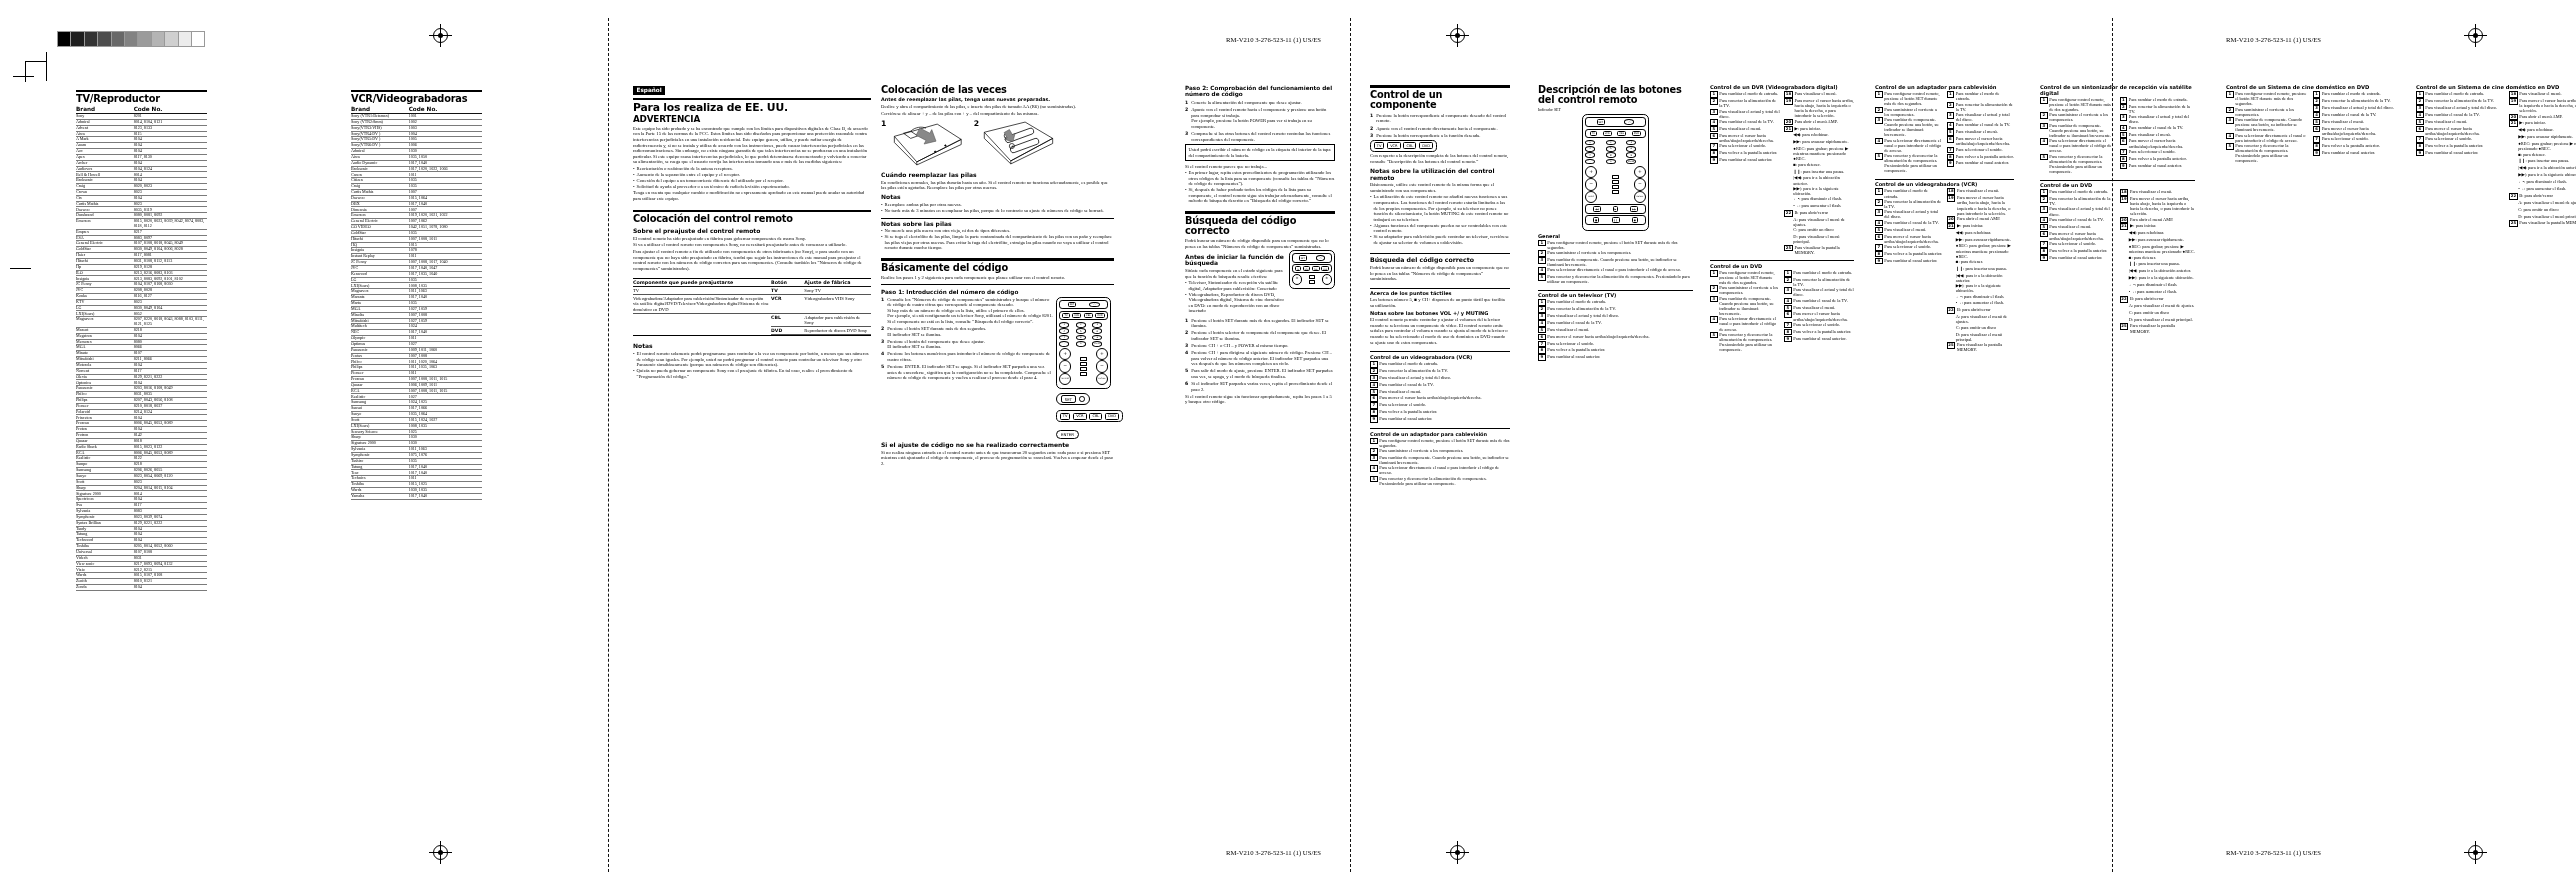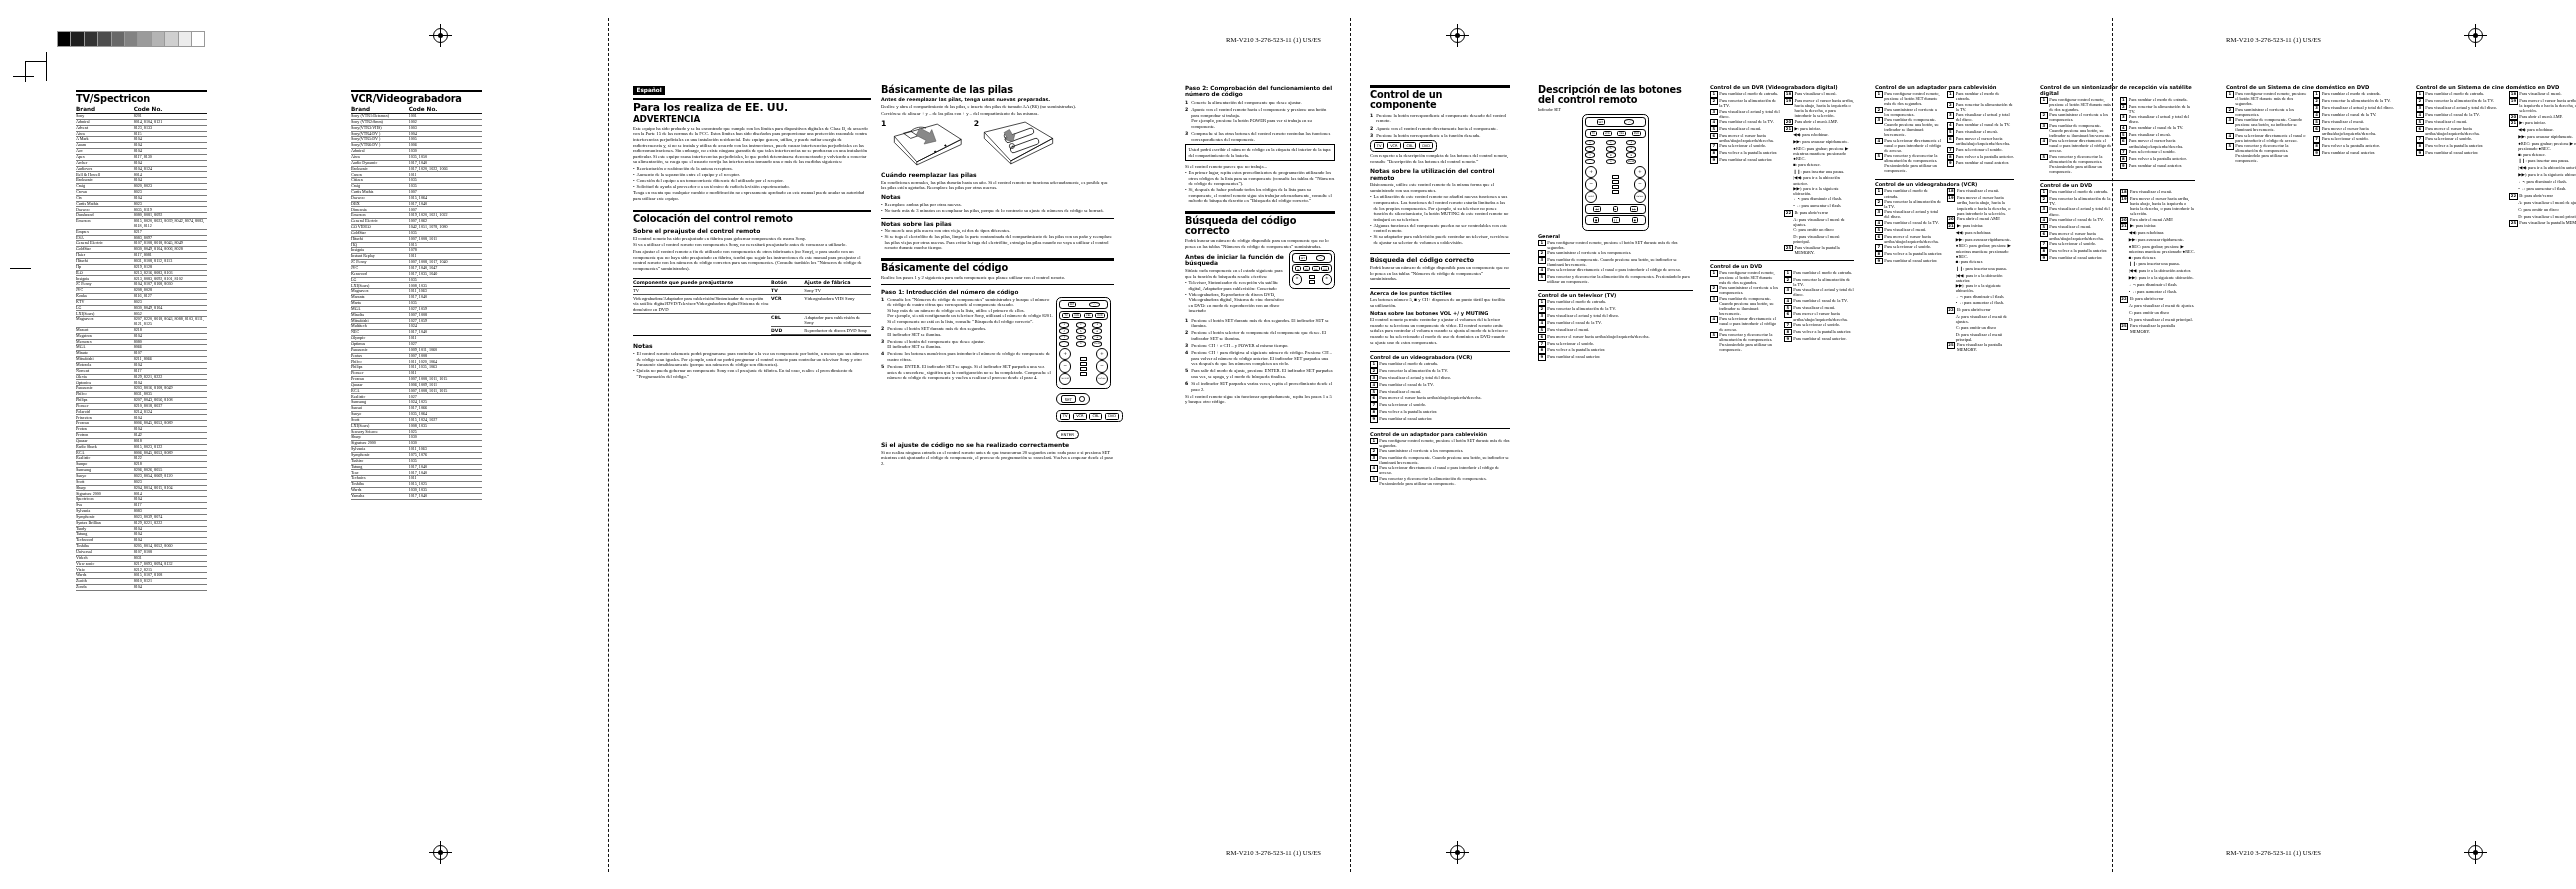--- a/index.html
+++ b/index.html
@@ -133,21 +133,21 @@
   <div class="foldline" style="left:1350px;"></div>
   <div class="foldline" style="left:2112px;"></div>
 
   <div class="pagefoot" style="left:1226px;top:36px;">RM-V210  3-276-523-11 (1) US/ES</div>
   <div class="pagefoot" style="left:2226px;top:36px;">RM-V210  3-276-523-11 (1) US/ES</div>
   <div class="pagefoot" style="left:1226px;top:849px;">RM-V210  3-276-523-11 (1) US/ES</div>
   <div class="pagefoot" style="left:2226px;top:849px;">RM-V210  3-276-523-11 (1) US/ES</div>
 
   <div class="col" style="left:76px;top:90px;width:131px;">
     <div class="tabletop"></div>
-    <h1 class="sec" style="margin-top:2.1px;">TV/Spectricon</h1>
+    <h1 class="sec" style="margin-top:2.1px;">TV/Reproductor</h1>
     <table class="codes">
       <thead>
           <tr>
         <th>Brand</th>
         <th>Code No.</th>
       </tr>
         </thead>
       <tbody>
           <tr>
             <td class="b">Sony</td>
@@ -468,21 +468,21 @@
           <tr>
             <td class="b">Zonda</td>
             <td>8104</td>
           </tr>
         </tbody>
     </table>
   </div>
 
   <div class="col" style="left:351px;top:90px;width:131px;">
     <div class="tabletop"></div>
-    <h1 class="sec" style="margin-top:2.1px;">VCR/Videograbadora</h1>
+    <h1 class="sec" style="margin-top:2.1px;">VCR/Videograbadoras</h1>
     <table class="codes">
       <thead>
           <tr>
         <th>Brand</th>
         <th>Code No.</th>
       </tr>
         </thead>
       <tbody>
           <tr>
             <td class="b">Sony (VTR1:Betamax)</td>
@@ -807,21 +807,21 @@
     <div class="presetbot"></div>
 
     <h2 class="sub" style="margin-top:7.2px;">Notas</h2>
     <ul class="bul">
         <li>El control remoto solamente podrá programarse para controlar a la vez un componente por botón, a menos que sus números de código sean iguales.  Por ejemplo, usted no podrá programar el control remoto para controlar un televisor Sony y otro Panasonic simultáneamente  (porque sus números de código son diferentes).</li>
         <li>Quizás no pueda gobernar un componente Sony con el preajuste de fábrica.  En tal caso, realice el procedimiento de “Programación del código.”</li>
       </ul>
   </div>
 
   <div class="col" style="left:881px;top:85px;width:233px;">
-    <h1 class="sec">Básicamente de las pilas</h1>
+    <h1 class="sec">Colocación de las veces</h1>
     <h3 class="sub2" style="font-size:4.8px;margin-top:1px;">Antes de reemplazar las pilas, tenga unas nuevas preparadas.</h3>
     <p class="body" style="margin-top:2.1px;">Deslice y abra el compartimiento de las pilas, e inserte dos pilas de tamaño AA (R6) (no suministradas).</p>
     <p class="body">Cerciórese de alinear + y – de las pilas con + y – del compartimiento de las mismas.</p>
 
     <div style="display:flex;gap:8.2px;margin:3.1px 0 2.1px 0;">
       <div style="display:flex;gap:2.1px;">
         <span class="stepnum">1</span>
         <div class="battimg">
           <svg viewBox="0 0 150 96">
             <g fill="none" stroke="#000" stroke-width="1.4">

